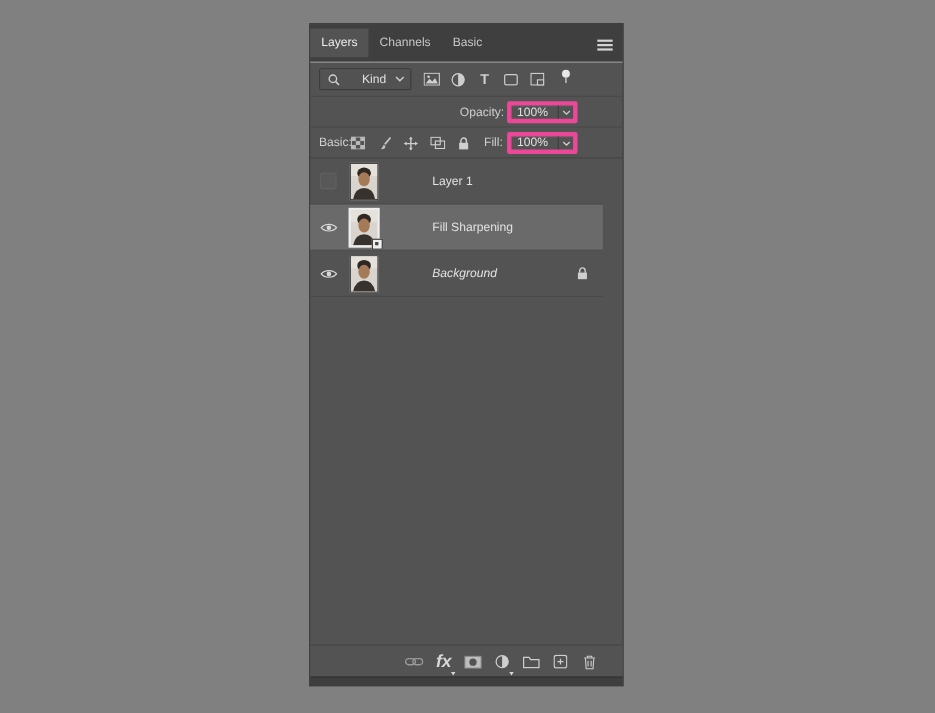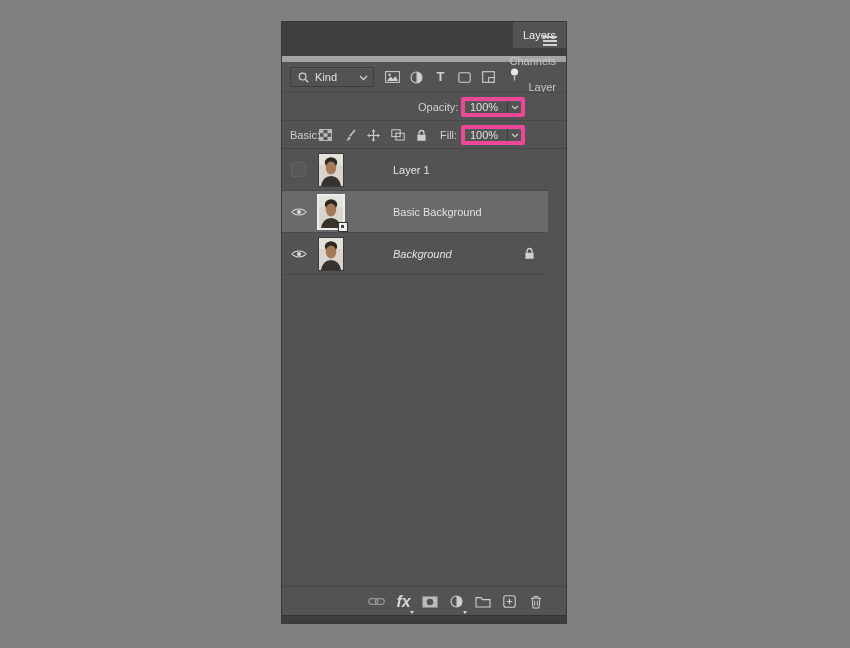--- a/index.html
+++ b/index.html
@@ -4,39 +4,39 @@
 <style>
   html,body{margin:0;padding:0;}
   body{width:850px;height:648px;background:#808080;font-family:"Liberation Sans",sans-serif;-webkit-font-smoothing:antialiased;}
   .stage{position:relative;width:850px;height:648px;background:#808080;overflow:hidden;}
 
   
   .panel{position:absolute;left:282px;top:22px;width:284px;height:601px;background:#535353;
          box-shadow:0 0 0 1px #383838;color:#d9d9d9;font-size:11px;}
 
   
-  .tabbar{position:relative;height:34px;background:#3f3f3f;display:flex;align-items:flex-end;border-bottom:6px solid #a3a3a3;flex-direction:column;}
+  .tabbar{position:relative;height:34px;background:#3f3f3f;display:flex;align-items:center;border-bottom:1px solid #a3a3a3;}
   .tab{height:26px;line-height:26px;padding:0 10px;color:#c6c6c6;cursor:default;}
   .tab.active{background:#535353;color:#ececec;}
   .menu-btn{position:absolute;right:7px;top:12px;display:flex;flex-direction:column;gap:2px;padding:2px;}
   .menu-btn i{display:block;width:14px;height:2px;background:#d2d2d2;}
 
   
   .control-row{position:relative;box-sizing:border-box;}
   .row-filter{height:31px;border-bottom:1px solid #494949;display:flex;align-items:center;padding:0 8px;}
   .row-blend{height:28px;border-bottom:1px solid #494949;}
   .row-lock{height:28px;border-bottom:1px solid #454545;}
 
   .dropdown{box-sizing:border-box;height:20px;background:#525252;border:1px solid #3d3d3d;border-radius:2px;
             display:flex;align-items:center;padding:0 5px;box-shadow:inset 0 1px 0 rgba(255,255,255,.05);}
   .dropdown .dd-label{flex:1;color:#e0e0e0;white-space:nowrap;overflow:hidden;}
   .chev{flex:0 0 auto;margin-left:4px;}
 
   .kind-dd{width:84px;}
-  .kind-dd .dd-label{margin-left:4px;}
+  .kind-dd .dd-label{margin-left:18px;}
 
   .filter-icons{display:flex;align-items:center;gap:9px;margin-left:11px;}
   .icon-btn{display:inline-flex;align-items:center;justify-content:center;min-width:15px;height:18px;}
   .type-glyph{font-size:13px;font-weight:bold;color:#cfcfcf;line-height:14px;}
   .toggle-slot{margin-left:11px;margin-top:-4px;}
 
   .mode-dd{position:absolute;left:8px;top:4px;width:124px;}
   .inline-label{position:absolute;top:0;height:28px;line-height:28px;color:#cfcfcf;}
   .lbl-opacity{left:136px;}
   .lbl-lock{left:8px;}
@@ -76,21 +76,21 @@
 </style>
 </head>
 <body>
 
 <div class="stage">
   <div class="panel">
 
     <div class="tabbar">
       <div class="tab active">Layers</div>
       <div class="tab">Channels</div>
-      <div class="tab">Layer</div>
+      <div class="tab">Basic</div>
       <div class="menu-btn">
         <span>
             <i></i>
           </span>
           <i></i>
           <i></i>
       </div>
     </div>
 
     <div class="control-row row-filter">
@@ -241,21 +241,21 @@
             <svg viewBox="0 0 24 32" preserveAspectRatio="none">
                 <rect width="24" height="32" fill="#d9d4cd"></rect>
                 <rect width="24" height="11" fill="#e5e1db"></rect>
                 <ellipse cx="12" cy="8.5" rx="6.2" ry="5.2" fill="#2f2822"></ellipse>
                 <ellipse cx="12" cy="14" rx="5.2" ry="6.4" fill="#a57a58"></ellipse>
                 <path d="M2 32 q2-10 10-10 q8 0 10 10 Z" fill="#37322e"></path>
               </svg>
           </span>
           <span class="thumb-badge"></span>
         </div>
-        <span class="layer-name">Basic Background</span>
+        <span class="layer-name">Fill Sharpening</span>
       </div>
 
       <div class="layer-row">
         <div class="vis-col">
           <svg width="16" height="10" viewBox="0 0 16 10">
               <path d="M1 5 C4.2 1 11.8 1 15 5 C11.8 9 4.2 9 1 5 Z" fill="none" stroke="#d8d8d8" stroke-width="1.1"></path>
               <circle cx="8" cy="5" r="2.1" fill="#d8d8d8"></circle>
             </svg>
         </div>
         <div class="thumb-wrap">

